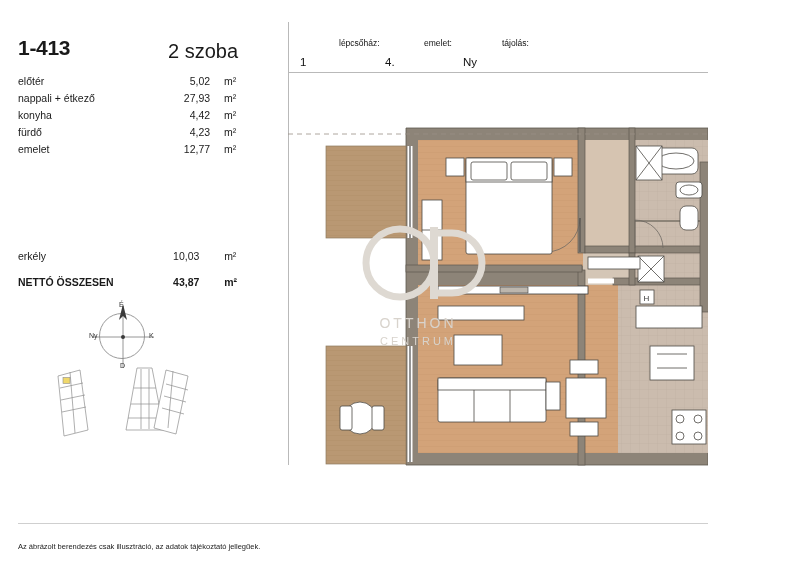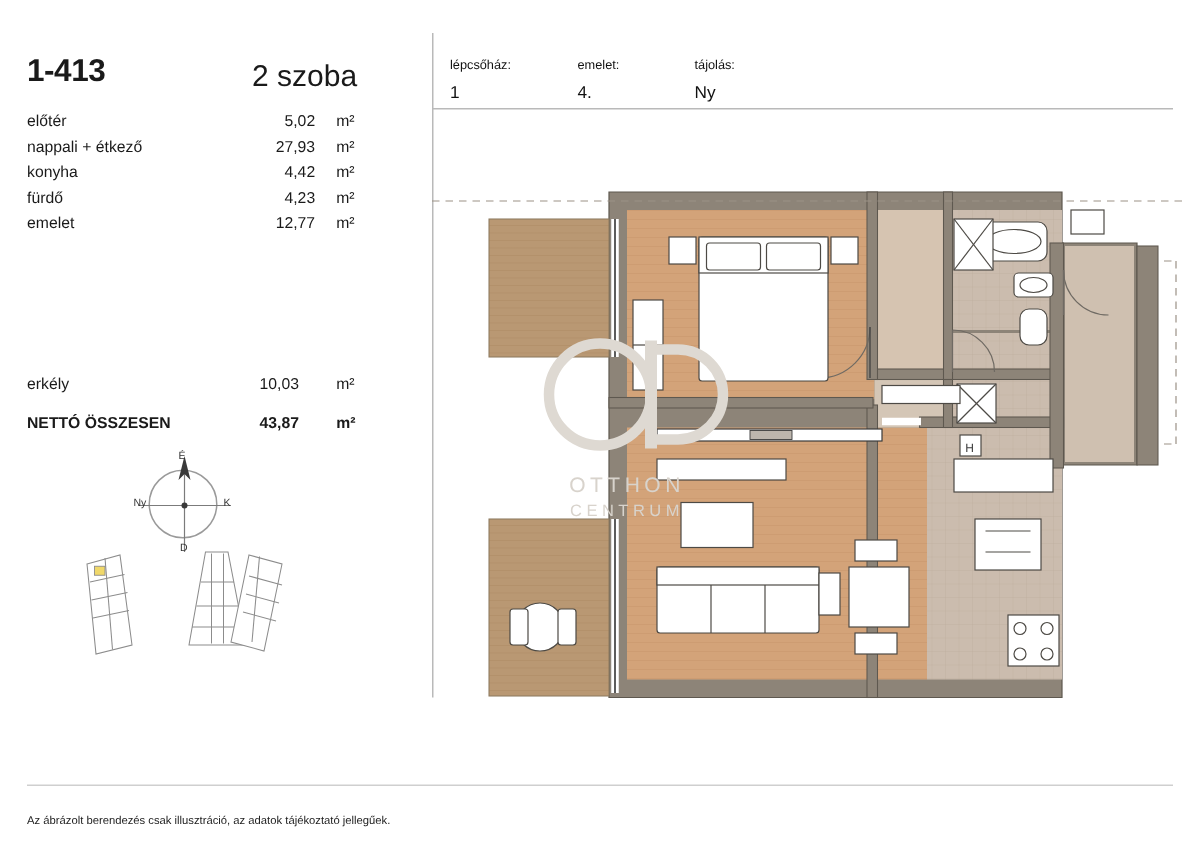--- a/index.html
+++ b/index.html
@@ -6,21 +6,21 @@
     margin: 0;
     padding: 0;
     background: #ffffff;
   }
   body {
     font-family: "Liberation Sans", sans-serif;
     color: #1a1a1a;
   }
   #page {
     position: relative;
-    width: 800px;
+    width: 708px;
     height: 567px;
     background: #ffffff;
     overflow: hidden;
   }
   
   #left-panel {
     position: absolute;
     left: 0;
     top: 0;
     width: 288px;
@@ -123,20 +123,21 @@
     left: 288px;
     top: 22px;
     width: 494px;
     height: 50px;
   }
   .hdr-field { position: absolute; }
   .hdr-label {
     font-size: 8.5px;
     color: #111;
     white-space: nowrap;
+    margin-left: 39px;
   }
   .hdr-value {
     font-size: 11.5px;
     color: #111;
     margin-top: 8px;
   }
   #hdr-f1 { left: 12px; top: 16px; }
   #hdr-f2 { left: 97px; top: 16px; }
   #hdr-f3 { left: 175px; top: 16px; }
 

